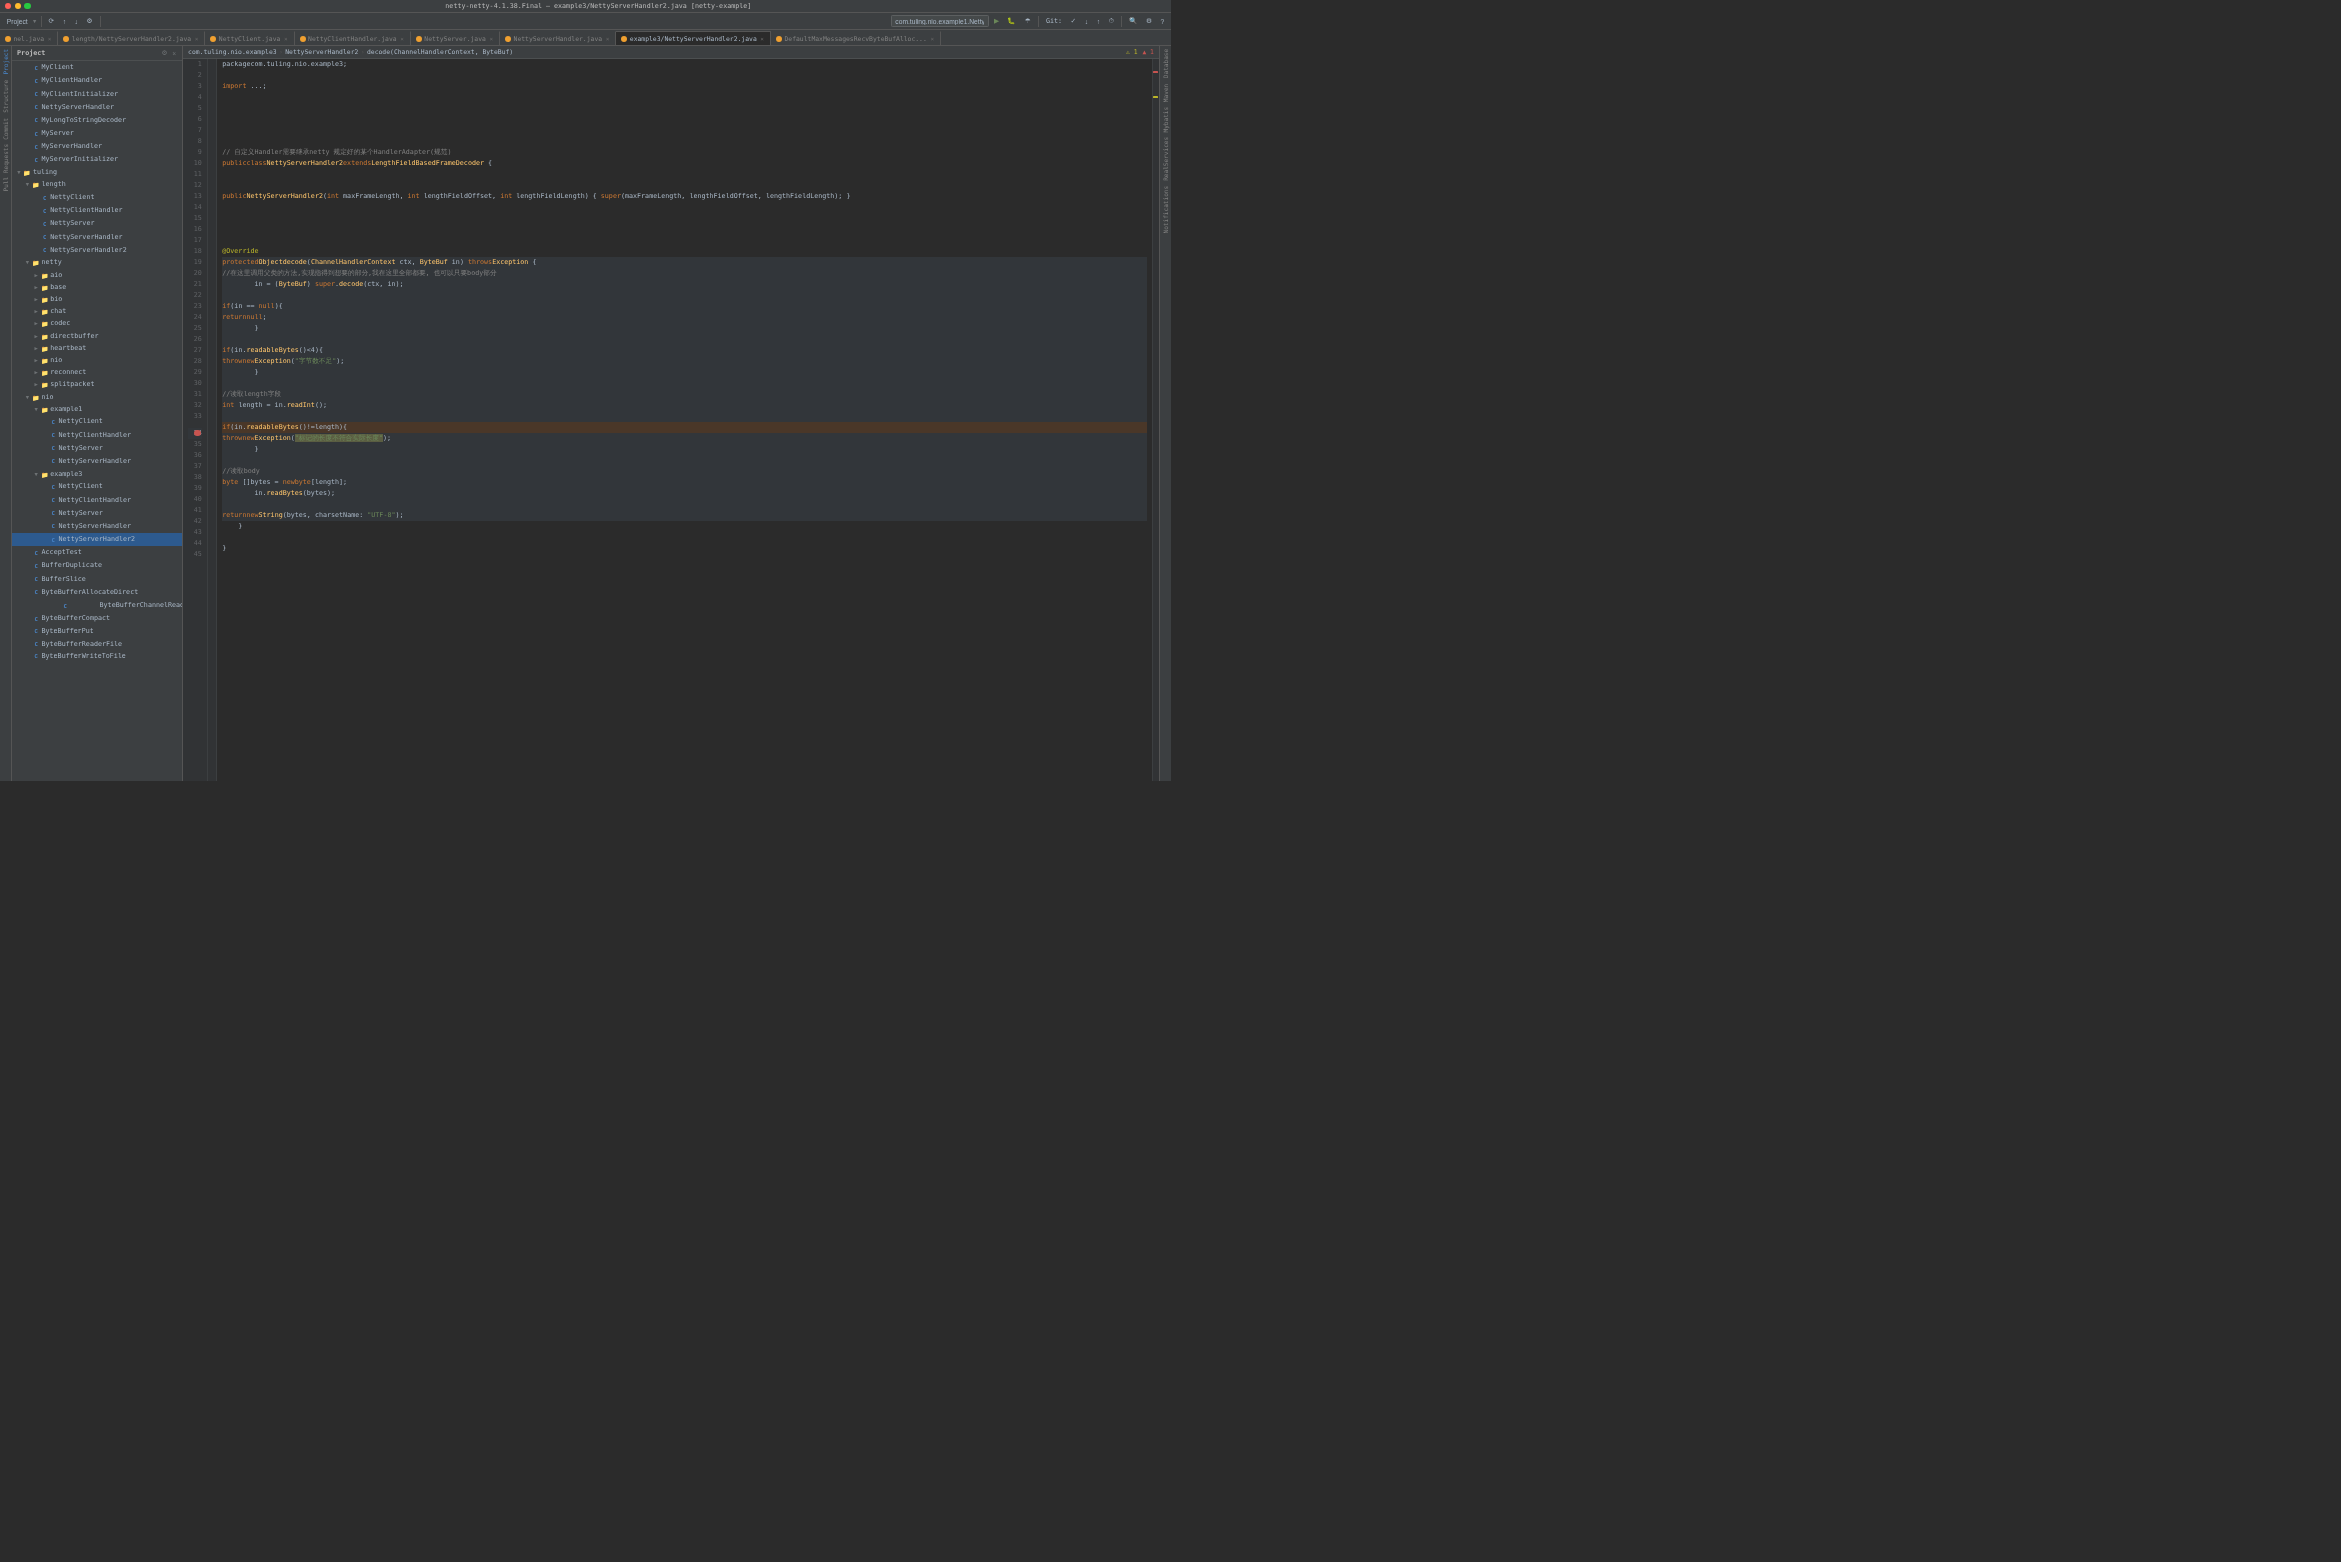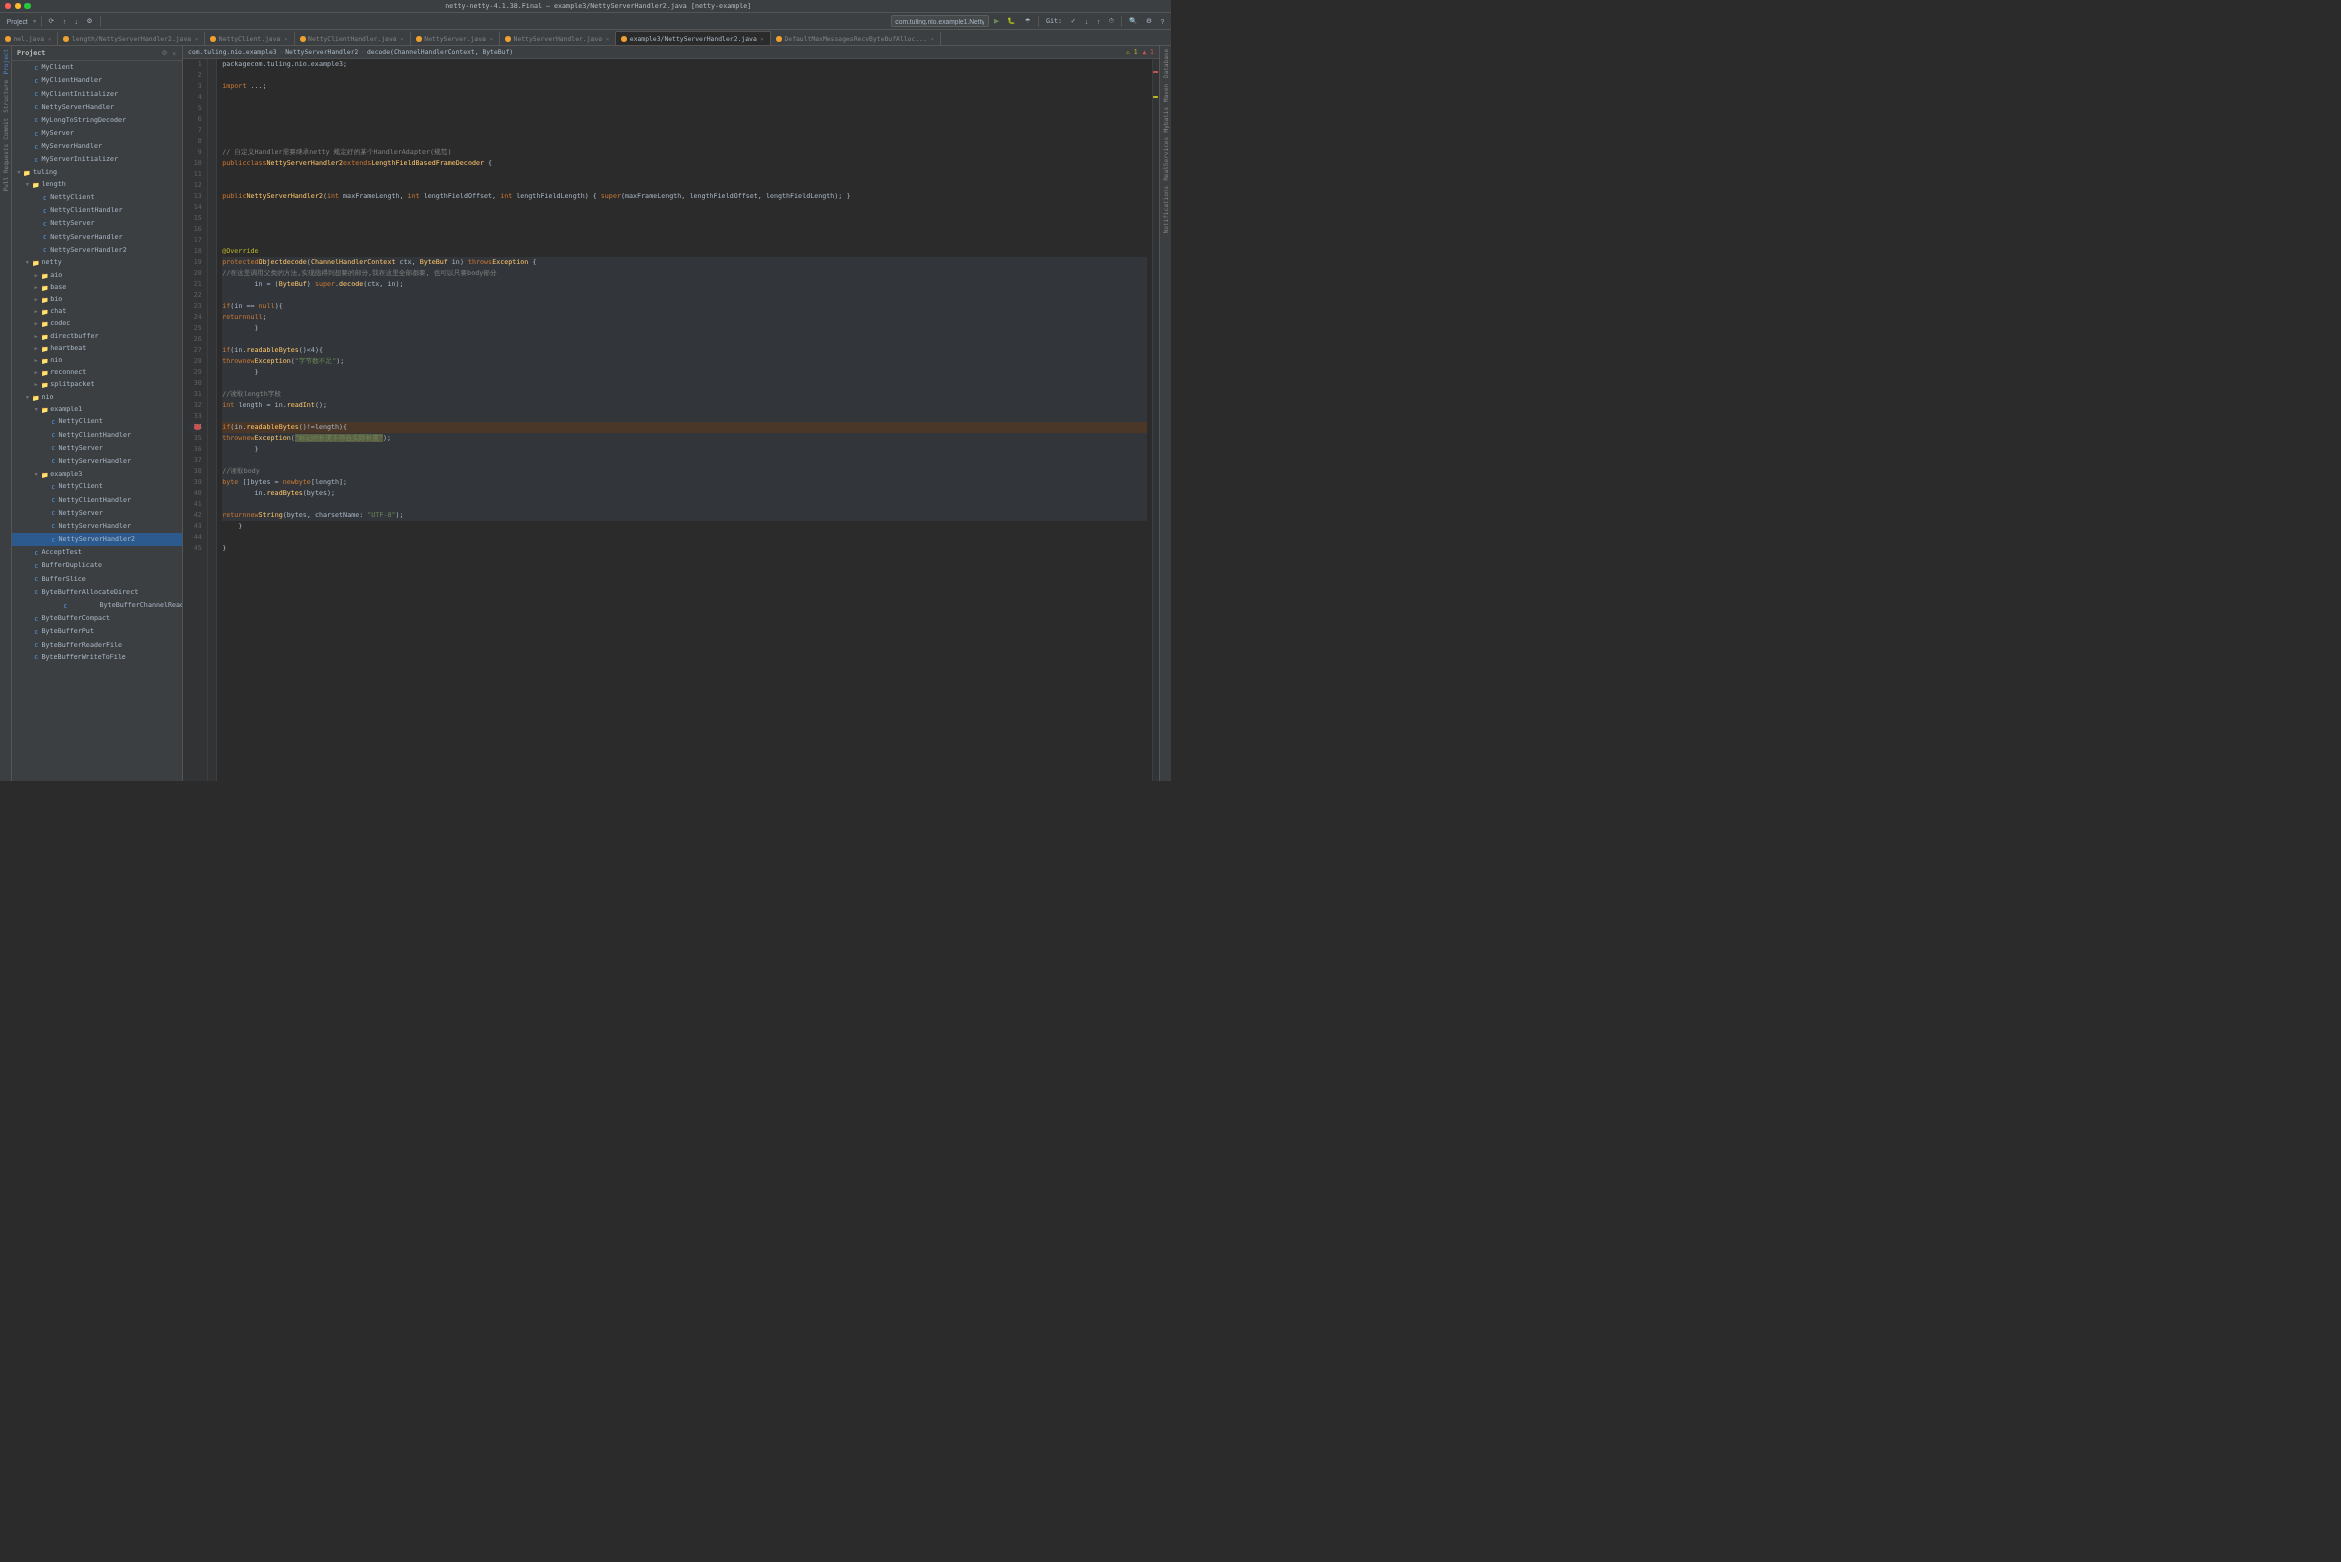--- a/index.html
+++ b/index.html
@@ -185,21 +185,21 @@
       text-align: right;
       color: #606366;
       font-size: 6.7px;
       line-height: 11px;
       user-select: none;
       min-width: 24.4px;
       flex-shrink: 0;
       border-right: 0.6px solid #3c3f41;
     }
     .line-number { height: 11px; display: flex; align-items: center; justify-content: flex-end; }
-    .line-number.active { color: #a9b7c6; background: #32363a; }
+    .line-number.active { color: #a9b7c6; background: #32363a; margin-top: 6px; }
     .bp-dot {
       width: 6.1px;
       height: 6.1px;
       background: #c75450;
       border-radius: 50%;
       position: absolute;
       right: 1.2px;
       top: 2.4px;
     }
 
@@ -720,21 +720,21 @@
             <div class="tree-item" style="padding-left: 11px; gap: 29px;">
               <span class="tree-arrow"></span>
               <span class="tree-icon file-java"><span style="color:#4a86c8;font-size:5.5px;font-weight:bold;">C</span></span>
               <span class="tree-label">ByteBufferChannelRead</span>
             </div>
             <div class="tree-item" style="padding-left: 11px;">
               <span class="tree-arrow"></span>
               <span class="tree-icon file-java"><span style="color:#4a86c8;font-size:5.5px;font-weight:bold;">C</span></span>
               <span class="tree-label">ByteBufferCompact</span>
             </div>
-            <div class="tree-item" style="padding-left: 11px;">
+            <div class="tree-item" style="padding-left: 11px; font-family: Liberation Mono, monospace;">
               <span class="tree-arrow"></span>
               <span class="tree-icon file-java"><span style="color:#4a86c8;font-size:5.5px;font-weight:bold;">C</span></span>
               <span class="tree-label">ByteBufferPut</span>
             </div>
             <div class="tree-item" style="padding-left: 11px;">
               <span class="tree-arrow"></span>
               <span class="tree-icon file-java"><span style="color:#4a86c8;font-size:5.5px;font-weight:bold;">C</span></span>
               <span class="tree-label">ByteBufferReaderFile</span>
             </div>
             <div class="tree-item" style="padding-left: 11px; font-family: Liberation Mono, monospace;">

